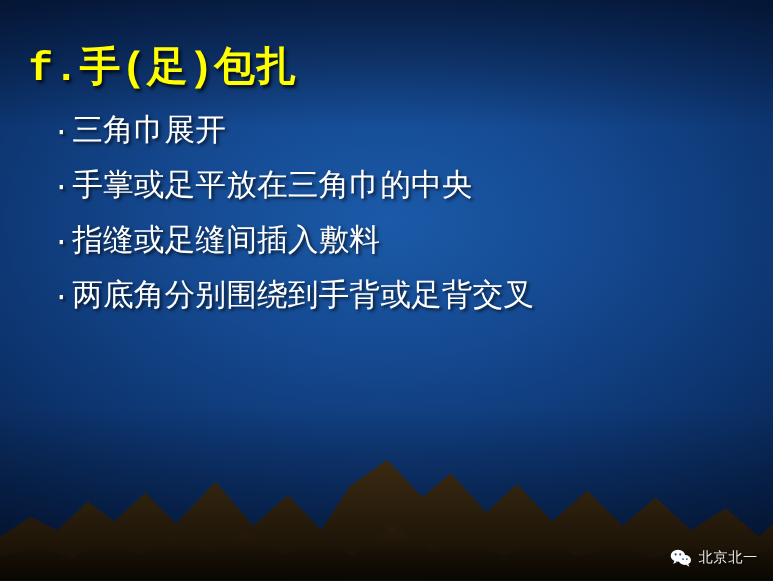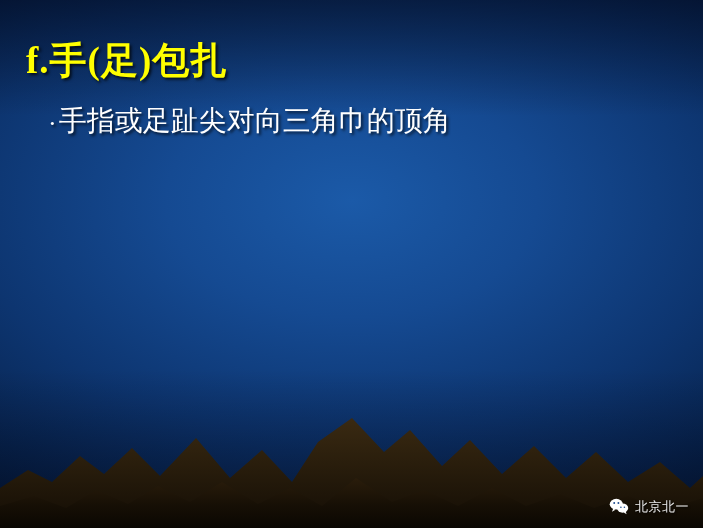--- a/index.html
+++ b/index.html
@@ -5,21 +5,21 @@
   html, body {
     margin: 0;
     padding: 0;
     background: #000;
   }
   #slide {
     position: relative;
     width: 703px;
     height: 528px;
     overflow: hidden;
-    font-family: Liberation Serif, serif;
+    font-family: Liberation Mono, monospace;
     background: radial-gradient(ellipse 120% 100% at 50% 38%, #1b5aa8 0%, #154a92 22%, #0d3570 45%, #07224c 65%, #03132e 82%, #010915 100%);
   }
   
   #slide::before {
     content: "";
     position: absolute;
     inset: 0;
     background: linear-gradient(to bottom, rgba(0,4,20,0.55) 0%, rgba(0,0,0,0) 22%, rgba(0,0,0,0) 70%, rgba(0,4,18,0.5) 100%);
     pointer-events: none;
   }
@@ -77,21 +77,21 @@
     height: 150px;
     z-index: 3;
   }
 
   
   .footer {
     position: absolute;
     right: 14px;
     bottom: 12px;
     display: flex;
-    align-items: flex-start;
+    align-items: flex-end;
     gap: 6px;
     z-index: 10;
   }
   .wechat-icon {
     width: 20px;
     height: 17px;
     position: relative;
     display: inline-block;
   }
   .footer-text {
@@ -103,21 +103,30 @@
 </style>
 </head>
 <body>
 
 <div id="slide">
 
   <div class="title">f.手(足)包扎</div>
 
   <div class="bullets">
     <div class="bullet">
-      <span class="dot">·</span><span>手指或足趾尖对向三角巾的顶角</span>
+      <span class="dot">·</span><span>三角巾展开</span>
+    </div>
+    <div class="bullet">
+      <span class="dot">·</span><span>手掌或足平放在三角巾的中央</span>
+    </div>
+    <div class="bullet">
+      <span class="dot">·</span><span>指缝或足缝间插入敷料</span>
+    </div>
+    <div class="bullet">
+      <span class="dot">·</span><span>两底角分别围绕到手背或足背交叉</span>
     </div>
   </div>
 
   <svg class="mountains" viewBox="0 0 703 150" preserveAspectRatio="none">
     <defs>
       <linearGradient id="mtn" x1="0" y1="0" x2="0" y2="1">
         <stop offset="0%" stop-color="#2a1d0b"></stop>
         <stop offset="55%" stop-color="#160f05"></stop>
         <stop offset="100%" stop-color="#0a0702"></stop>
       </linearGradient>

